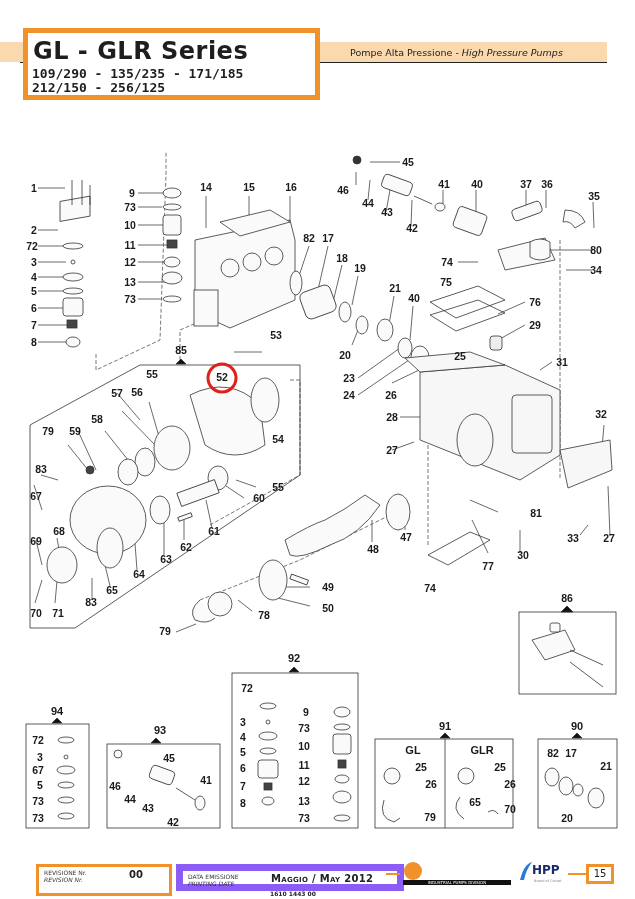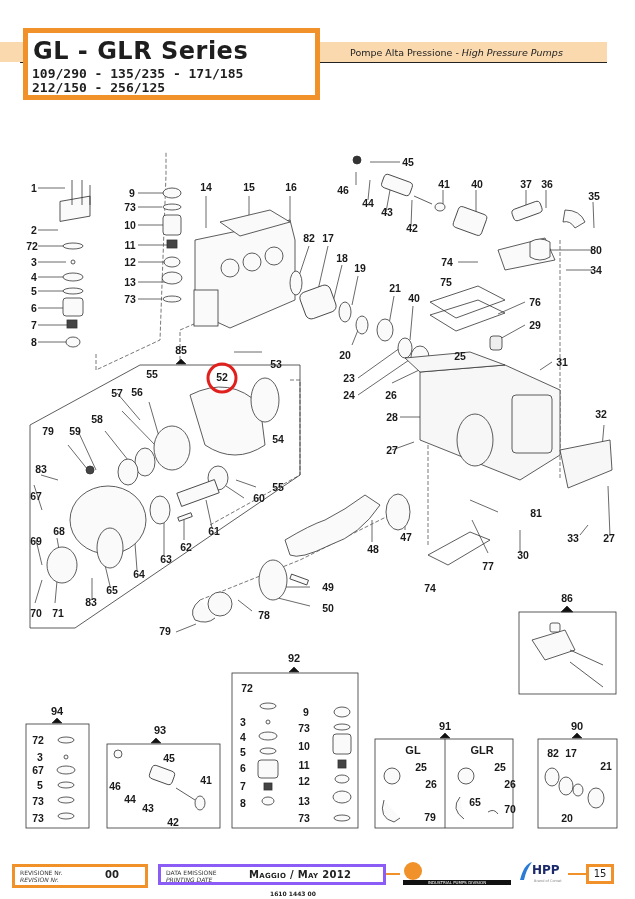--- a/index.html
+++ b/index.html
@@ -12,22 +12,22 @@
   .series-title{left:33px;top:37px;font-size:24px;font-weight:bold;letter-spacing:0.5px;color:#1e1e1e;white-space:nowrap;}
   .models{left:32px;top:67px;font-size:13px;font-weight:bold;line-height:14px;color:#1e1e1e;white-space:pre;font-family:"DejaVu Sans Mono",monospace;}
   .subtitle{left:350px;top:47px;font-size:9.5px;color:#222;white-space:nowrap;}
   .subtitle i{}
   .rpm{left:350px;top:66px;font-size:17px;font-weight:bold;line-height:20px;color:#1e1e1e;white-space:nowrap;letter-spacing:1px;}
   
   svg.dia{position:absolute;left:0;top:0;width:635px;height:899px;}
   .lbl{position:absolute;font-size:10.5px;font-weight:bold;font-family:"Liberation Sans",sans-serif;color:#1a1a1a;transform:translate(-50%,-50%);white-space:nowrap;transform-origin:center;}
   .boxhead{font-size:11px;}
   
-  .ft-box1{left:12px;top:864px;width:136px;height:24px;border:3px solid #f0912a;box-sizing:border-box;padding-left:36px;}
-  .ft-box2{left:158px;top:864px;width:228px;height:21px;border:3px solid #8b5cf6;box-sizing:border-box;}
+  .ft-box1{left:36px;top:864px;width:136px;height:32px;border:3px solid #f0912a;box-sizing:border-box;padding-left:36px;}
+  .ft-box2{left:176px;top:864px;width:228px;height:27px;border:7px solid #8b5cf6;box-sizing:border-box;}
   .ft-small{font-size:6px;line-height:7px;color:#333;white-space:nowrap;}
   .ft-small i{font-style:italic;}
   .ft-val{font-size:10px;font-weight:bold;color:#222;white-space:nowrap;}
   .ft-date{font-size:10px;font-weight:bold;color:#222;white-space:nowrap;font-variant:small-caps;letter-spacing:0.3px;}
   .dash{height:2px;background:#f0912a;}
   .page-box{left:586px;top:864px;width:28px;height:20px;border:3px solid #f0912a;box-sizing:border-box;font-size:10px;text-align:center;line-height:14px;color:#222;}
   .doc-code{left:270px;top:890px;font-size:6px;font-weight:bold;color:#222;white-space:nowrap;}
   .comet-dot{left:404px;top:862px;width:18px;height:18px;border-radius:50%;background:#f0912a;}
   .comet-word{left:426px;top:860px;font-size:17px;font-weight:bold;font-style:italic;color:#111;letter-spacing:-0.5px;white-space:nowrap;font-family:"Liberation Sans",sans-serif;margin-top:48px;}
   .comet-bar{left:403px;top:880px;width:108px;height:5px;background:#111;color:#fff;font-size:4px;line-height:5px;text-align:center;white-space:nowrap;overflow:hidden;}
@@ -327,21 +327,21 @@
   <span class="lbl" style="left:328px;top:238px">17</span>
   <span class="lbl" style="left:342px;top:258px">18</span>
   <span class="lbl" style="left:360px;top:268px">19</span>
   <span class="lbl" style="left:395px;top:288px">21</span>
   <span class="lbl" style="left:414px;top:298px">40</span>
   <span class="lbl" style="left:345px;top:355px">20</span>
   <span class="lbl" style="left:349px;top:378px">23</span>
   <span class="lbl" style="left:349px;top:395px">24</span>
   <span class="lbl" style="left:460px;top:356px">25</span>
   <span class="lbl" style="left:391px;top:395px">26</span>
-  <span class="lbl" style="left:276px;top:364px">53</span>
+  <span class="lbl" style="left:276px;top:335px">53</span>
   <span class="lbl" style="left:343px;top:190px">46</span>
   <span class="lbl" style="left:408px;top:162px">45</span>
   <span class="lbl" style="left:368px;top:203px">44</span>
   <span class="lbl" style="left:387px;top:212px">43</span>
   <span class="lbl" style="left:412px;top:228px">42</span>
   <span class="lbl" style="left:444px;top:184px">41</span>
   <span class="lbl" style="left:477px;top:184px">40</span>
   <span class="lbl" style="left:526px;top:184px">37</span>
   <span class="lbl" style="left:547px;top:184px">36</span>
   <span class="lbl" style="left:594px;top:196px">35</span>

